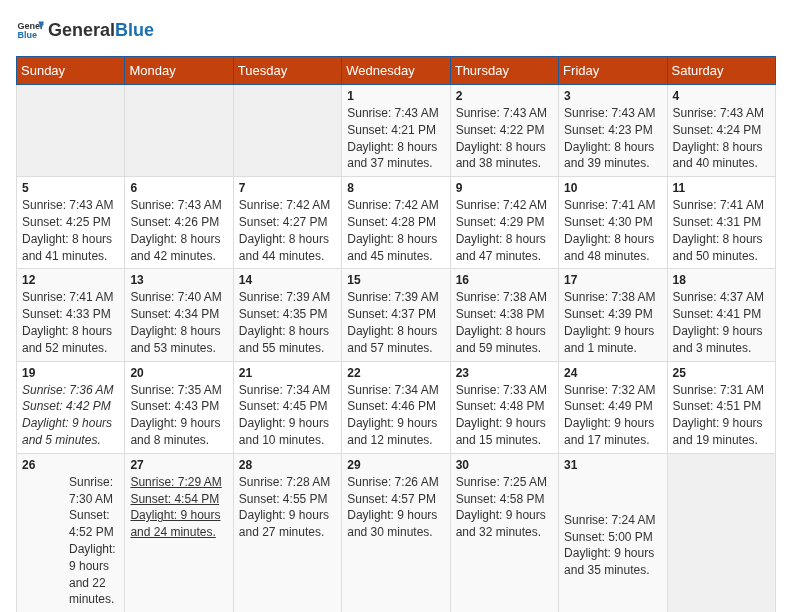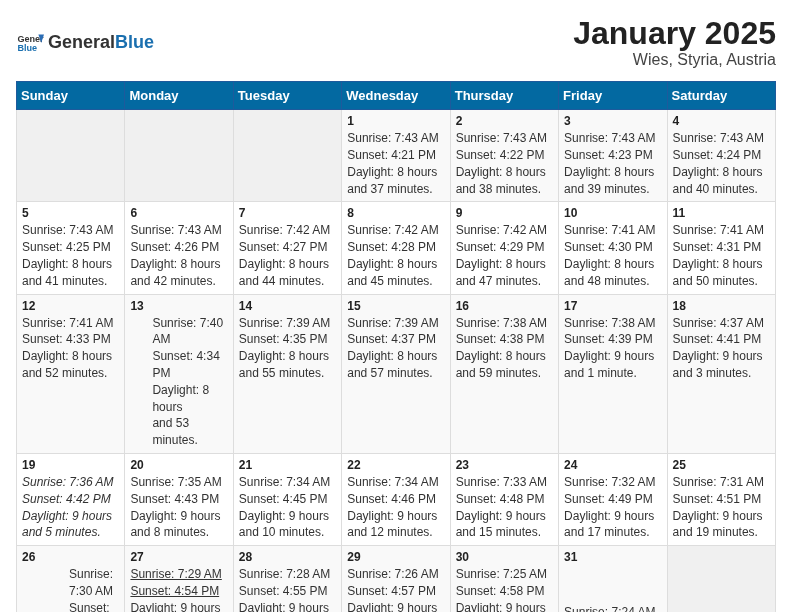--- a/index.html
+++ b/index.html
@@ -48,24 +48,24 @@
       font-size: 16px;
       font-weight: normal;
       color: #444;
     }
     .calendar {
       width: 100%;
       border-collapse: collapse;
       border: 1px solid #ccc;
     }
     .calendar thead tr th {
-      background-color: #0369a1;
+      background-color: #c2410c;
       color: #fff;
       font-size: 13px;
-      font-weight: bold;
+      font-weight: normal;
       padding: 6px 4px;
       text-align: left;
       border: 1px solid #1e5a9c;
     }
     .calendar tbody tr td {
       vertical-align: top;
       border: 1px solid #ddd;
       padding: 4px 5px;
       width: 108px;
       min-height: 80px;
@@ -103,24 +103,20 @@
       <text x="2" y="18" font-size="13" font-weight="bold" fill="#333">General</text>
       <text x="2" y="32" font-size="13" font-weight="bold" fill="#1a6faf">Blue</text>
       <polygon points="32,8 40,8 36,20" fill="#2a6db5"></polygon>
     </svg>
     <div>
       <div style="display:flex;align-items:baseline;gap:0;">
         <span class="logo-text-general">General</span>
           <span class="logo-text-blue">Blue</span>
       </div>
     </div>
-  </div>
-  <div class="title-block">
-    <h1>January 2025</h1>
-    <h2>Wies, Styria, Austria</h2>
   </div>
 </div>
 
 <table class="calendar">
   <thead>
     <tr>
       <th>Sunday</th>
       <th>Monday</th>
       <th>Tuesday</th>
       <th>Wednesday</th>
@@ -217,21 +213,21 @@
       <tr>
         <td>
           <div class="day-number">12</div>
           <div class="day-info" style="white-space: pre-line;">Sunrise: 7:41 AM
 Sunset: 4:33 PM
 Daylight: 8 hours
 and 52 minutes.</div>
         </td>
         <td>
           <div class="day-number">13</div>
-          <div class="day-info" style="white-space: pre-line; margin-left: 22px;">Sunrise: 7:40 AM
+          <div class="day-info" style="white-space: pre-line;">Sunrise: 7:40 AM
 Sunset: 4:34 PM
 Daylight: 8 hours
 and 53 minutes.</div>
         </td>
         <td>
           <div class="day-number">14</div>
           <div class="day-info" style="white-space: pre-line;">Sunrise: 7:39 AM
 Sunset: 4:35 PM
 Daylight: 8 hours
 and 55 minutes.</div>

